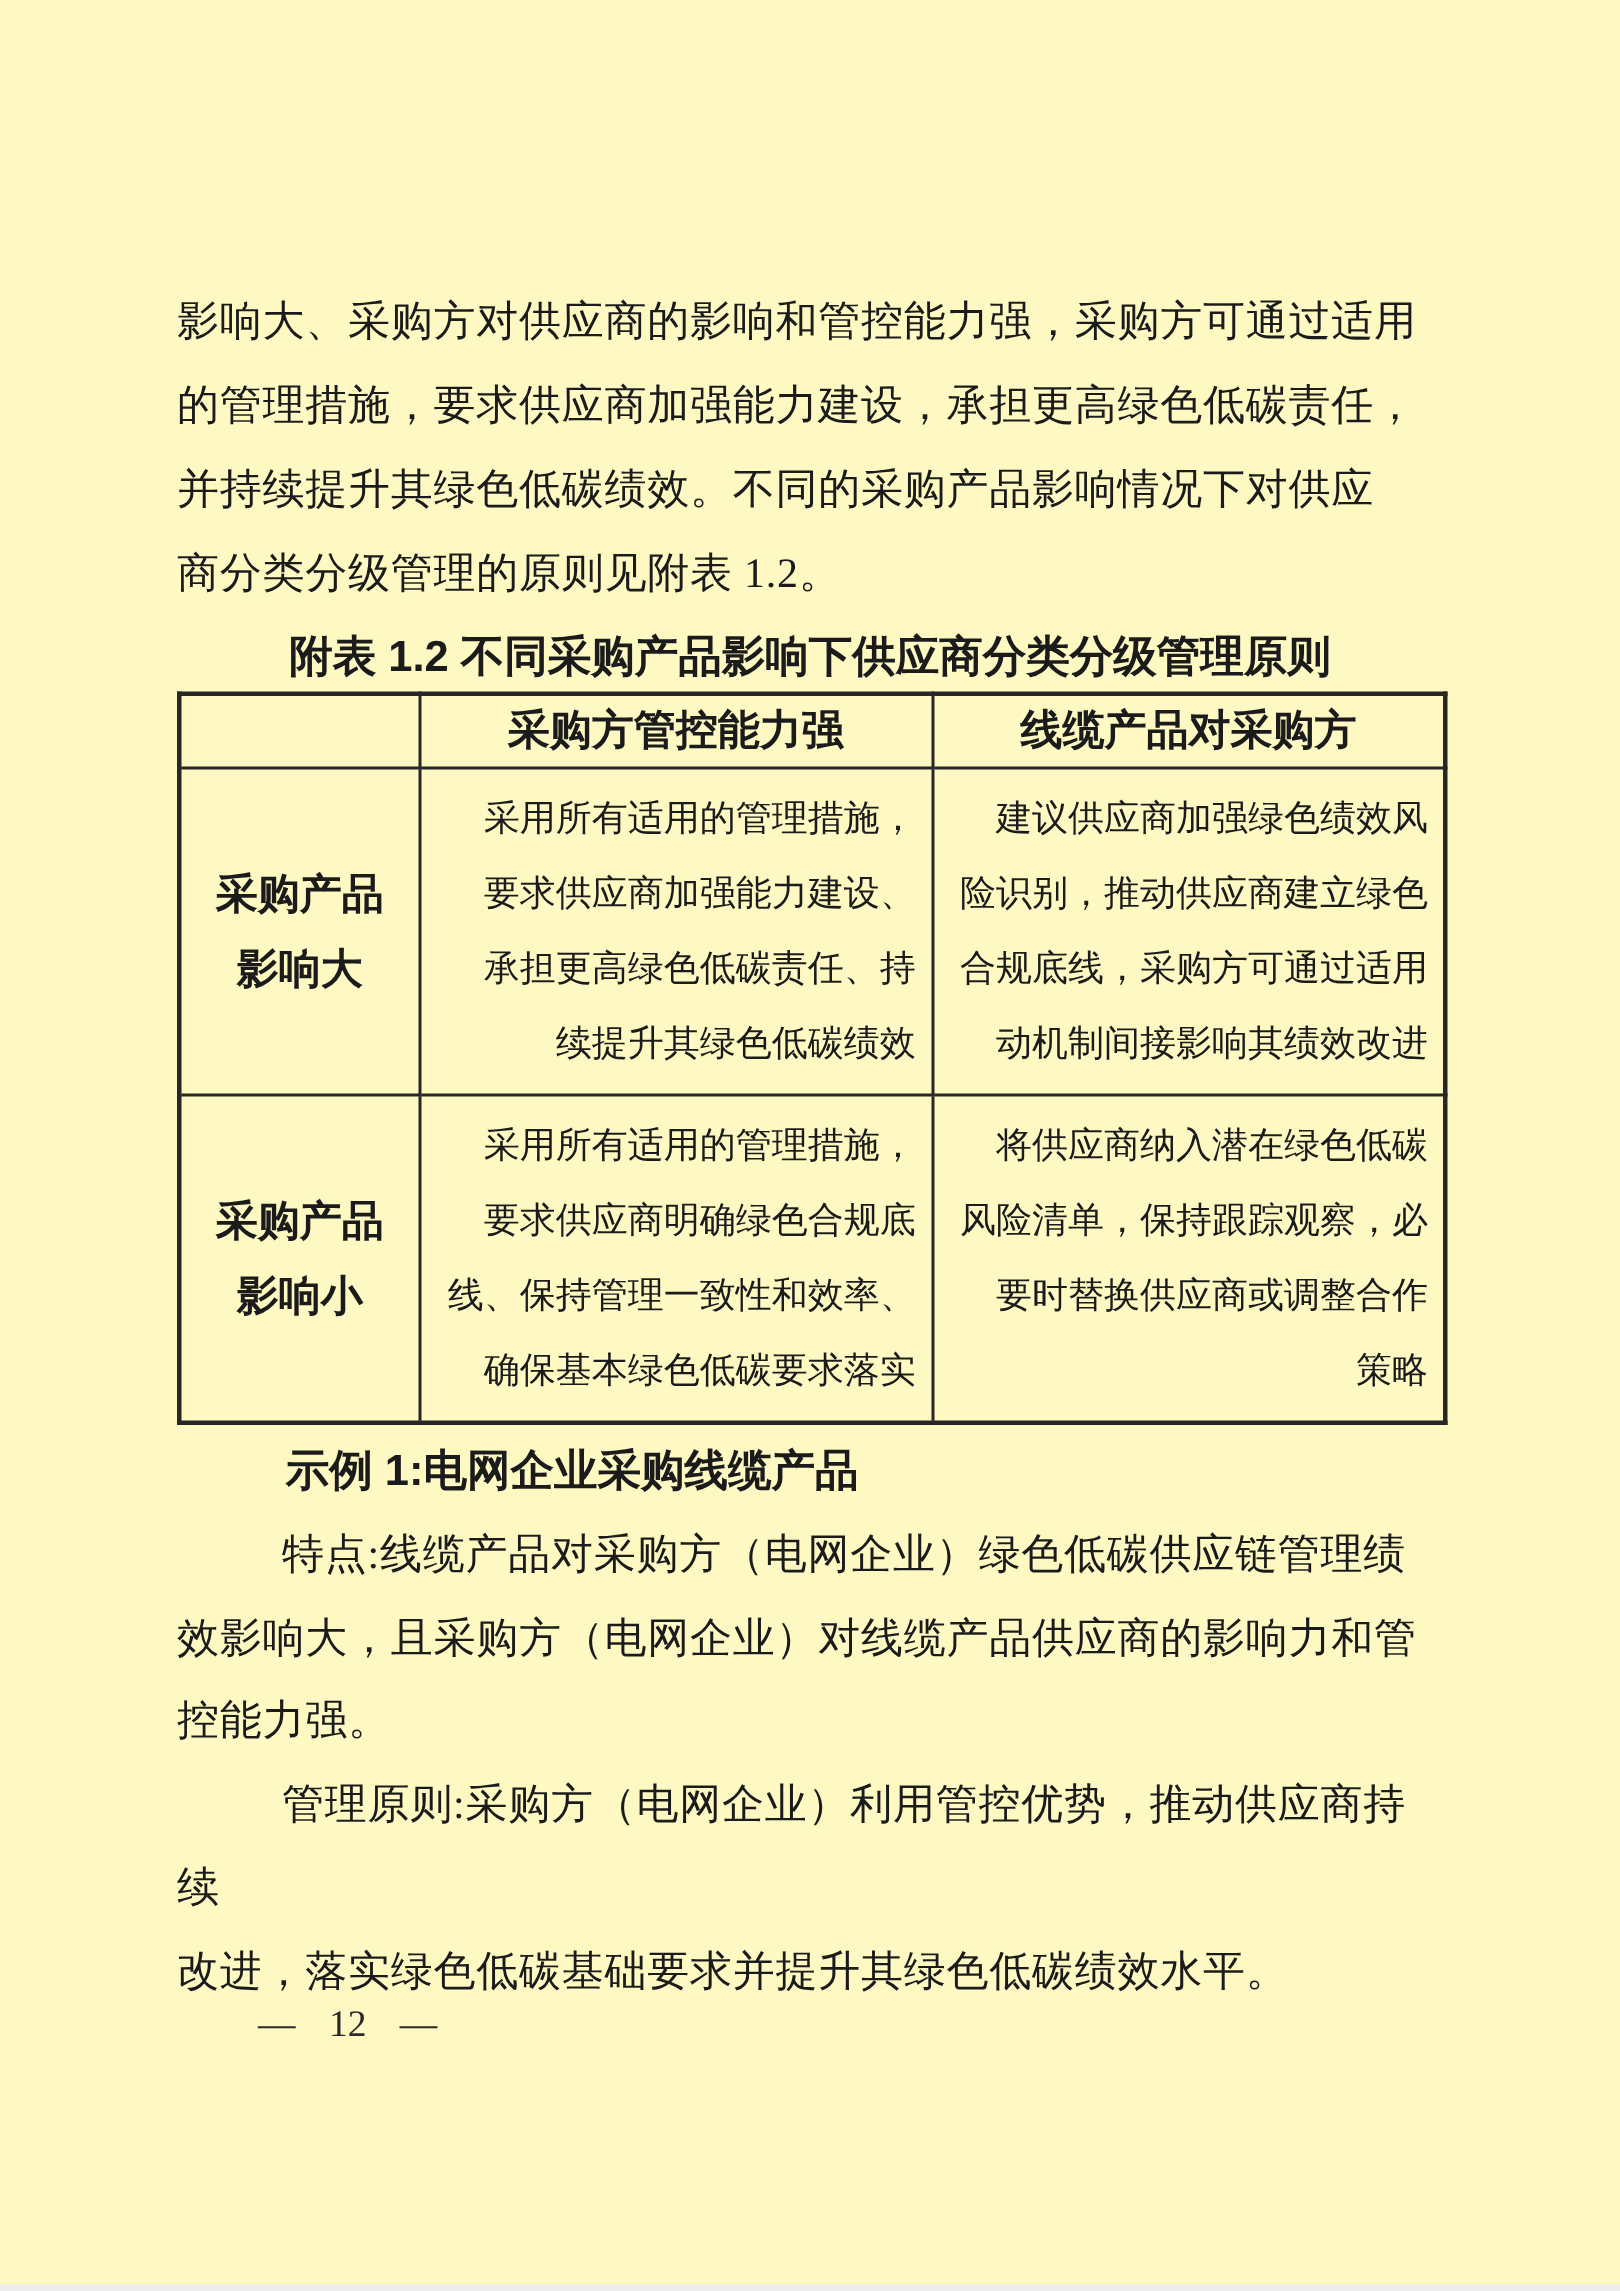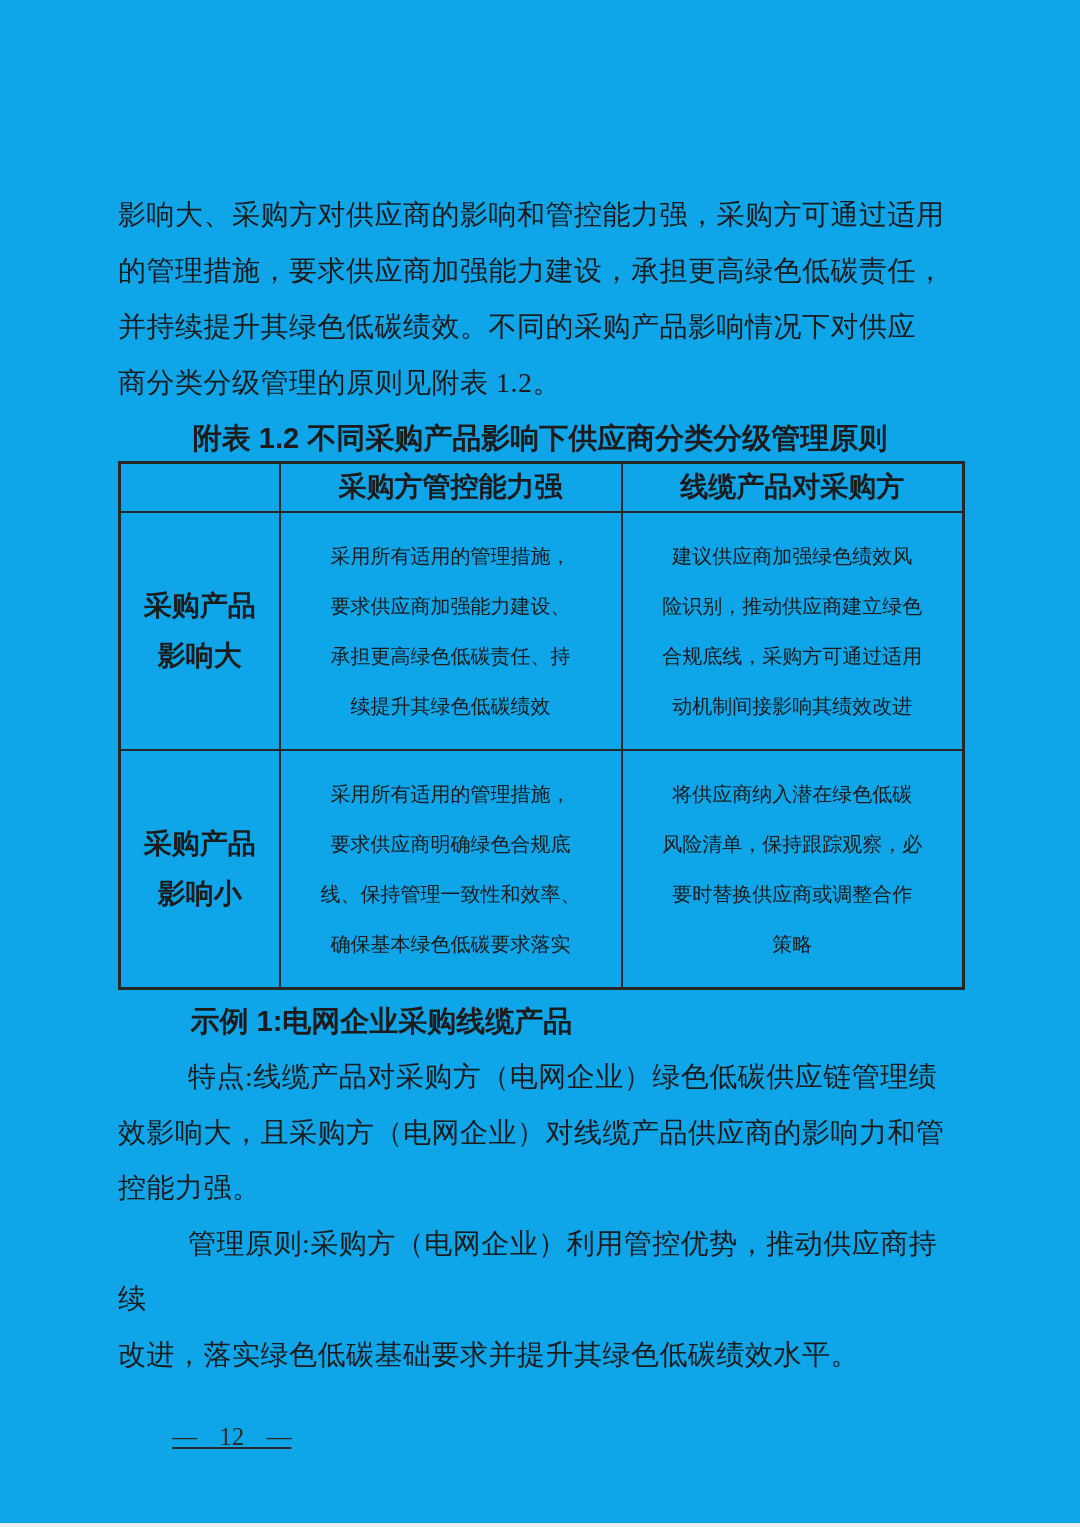--- a/index.html
+++ b/index.html
@@ -5,21 +5,21 @@
   * { margin: 0; padding: 0; box-sizing: border-box; }
   html, body { background: #fdfdfd; }
   body {
     font-family: "Liberation Serif", "DejaVu Serif", serif;
     color: #1b1b1b;
   }
   .page {
     position: relative;
     width: 1080px;
     height: 1527px;
-    background: #0ea5e9;
+    background: #fef9c3;
     overflow: hidden;
   }
   .page::after {
     content: "";
     position: absolute;
     left: 0; right: 0; bottom: 0;
     height: 4px;
     background: #ededed;
   }
   .content {
@@ -61,25 +61,25 @@
   }
   td.row-label {
     font-size: 28px;
     font-weight: 700;
     text-align: center;
     line-height: 50px;
     white-space: pre-line;
     font-family: "Liberation Sans", "DejaVu Sans", sans-serif;
   }
   td.cell {
-    font-size: 20px;
+    font-size: 24px;
     line-height: 50px;
-    padding: 18px 10px;
+    padding: 8px 10px;
     white-space: pre-line;
-    text-align: center;
+    text-align: right;
   }
   tr.header-row { height: 49px; }
   tr.row-1 { height: 205px; }
   tr.row-2 { height: 197px; }
   .examples { margin-top: 4px; }
   .example-heading {
     font-size: 29px;
     line-height: 55.5px;
     font-weight: 700;
     text-indent: 2.5em;
@@ -89,26 +89,25 @@
   .example-para {
     font-size: 28px;
     line-height: 55.5px;
     text-indent: 2.5em;
     white-space: pre-line;
     letter-spacing: 0.5px;
   }
   .page-number {
     position: absolute;
     left: 172px;
-    top: 1423px;
+    top: 1336px;
     font-size: 25px;
     line-height: 28px;
     word-spacing: 16px;
     color: #2a2a2a;
-    text-decoration: underline;
   }
 </style>
 </head>
 <body>
 
 <div class="page">
   <div class="content">
 
     <p class="intro">影响大、采购方对供应商的影响和管控能力强，采购方可通过适用
 的管理措施，要求供应商加强能力建设，承担更高绿色低碳责任，

